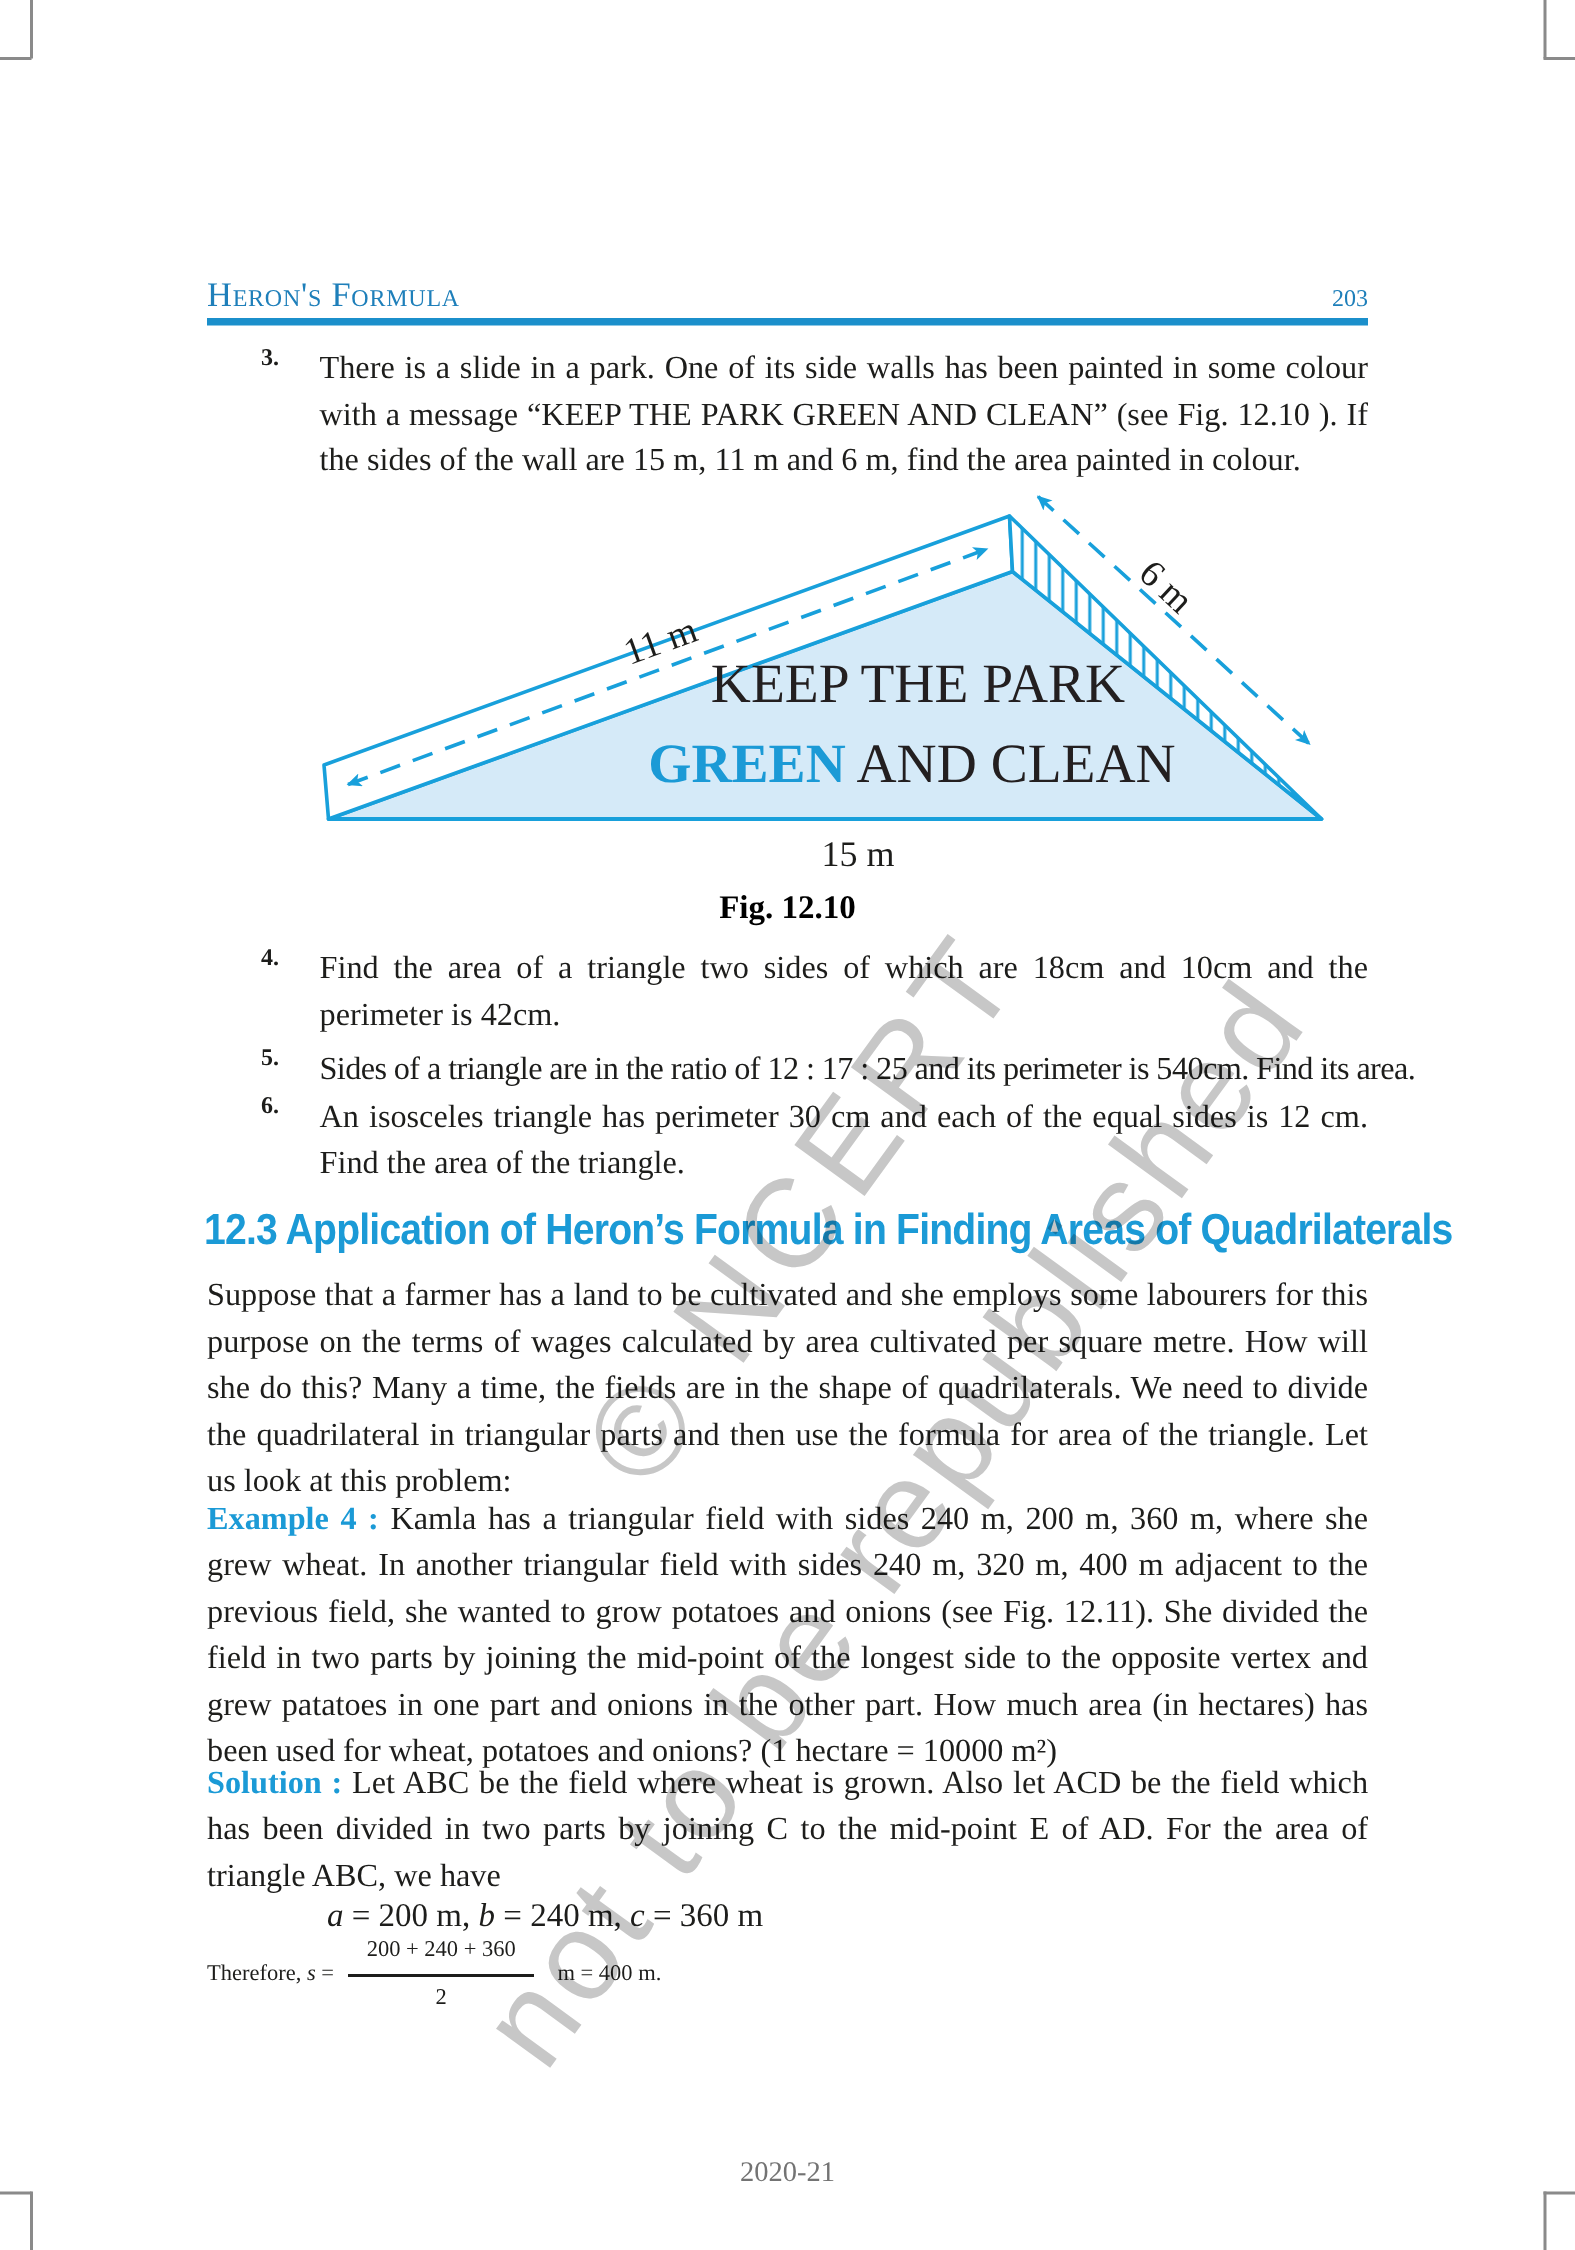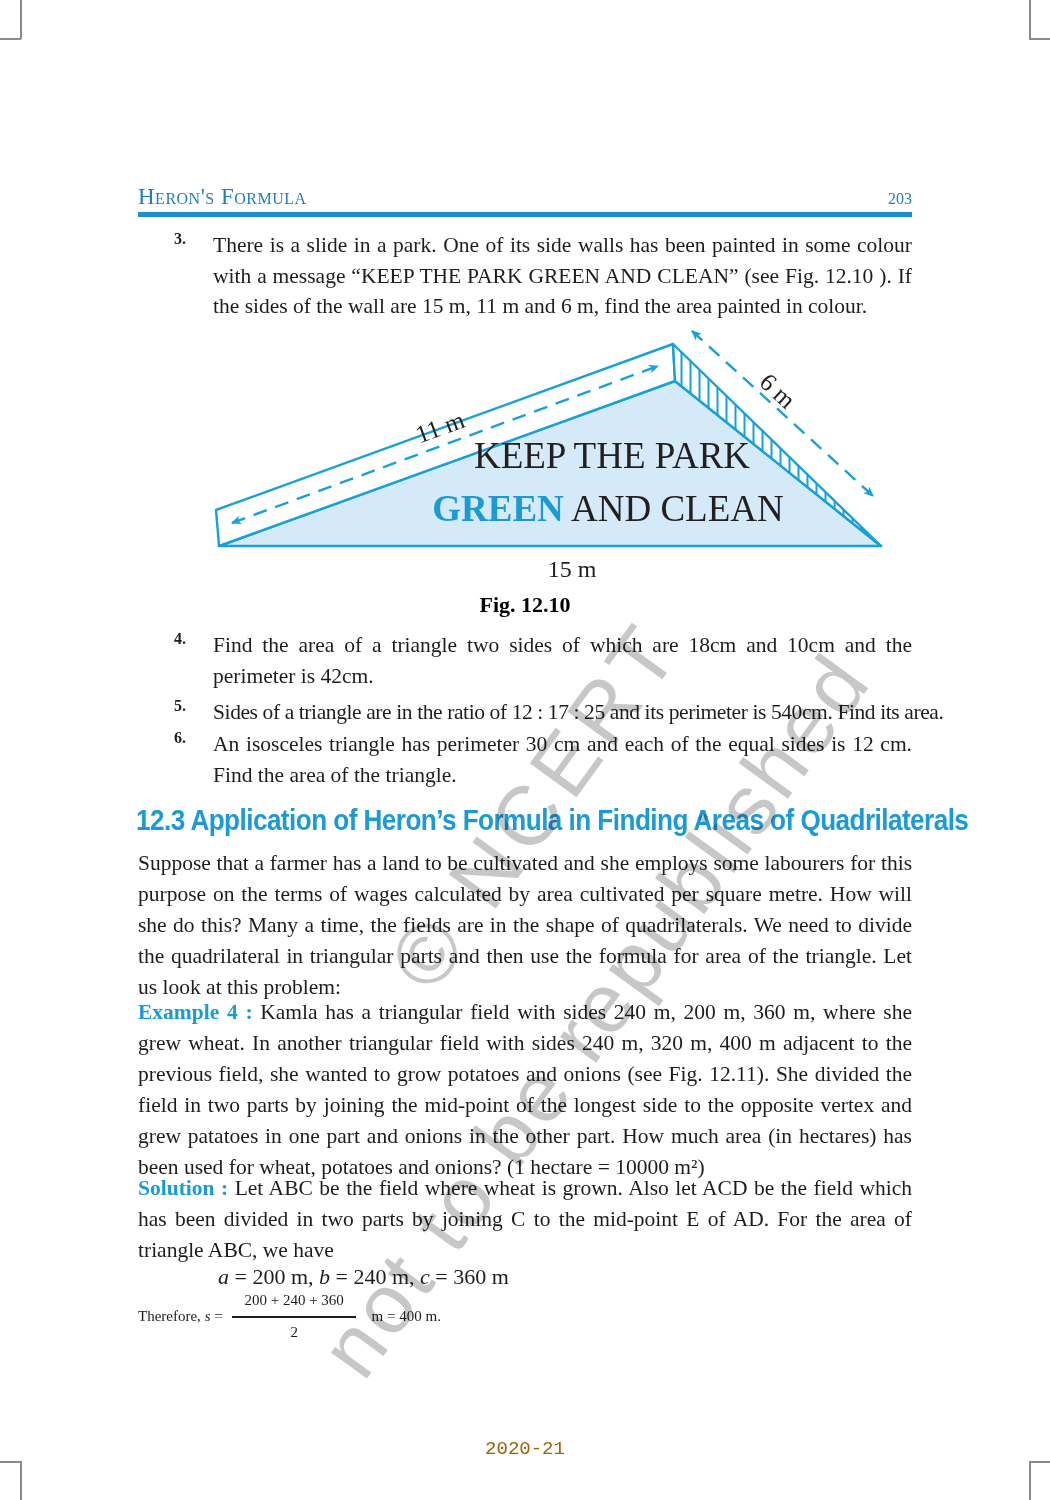--- a/index.html
+++ b/index.html
@@ -51,21 +51,21 @@
   .therefore-row {
     position:absolute; left:138px; top:1292px; width:774px;
     display:flex; align-items:center; font-size:15px;
   }
   .frac { display:inline-block; text-align:center; margin:0 12px 0 6px; }
   .frac .num { padding:0 12px 7px; }
   .frac .den { border-top:2.2px solid #1d1d1b; padding:6px 12px 0; }
   
   .footer {
     position:absolute; left:0; top:1438px; width:100%; text-align:center;
-    font-family:Liberation Mono, monospace; font-size:19px; color:#a16207;
+    font-family:Liberation Serif, serif; font-size:19px; color:#737373;
   }
   
   .watermark {
     position:absolute; left:-85px; top:770px; width:1300px; height:280px;
     transform:rotate(-54deg); transform-origin:center center;
     mix-blend-mode:multiply; color:#c7c7c7; pointer-events:none; z-index:6;
     font-family:"Liberation Sans", sans-serif; font-weight:normal;
   }
   .wm-line { position:absolute; width:100%; text-align:center; font-size:84px; letter-spacing:8px; white-space:nowrap; }
   .wm-line1 { top:6px; transform:translateX(67px); }

